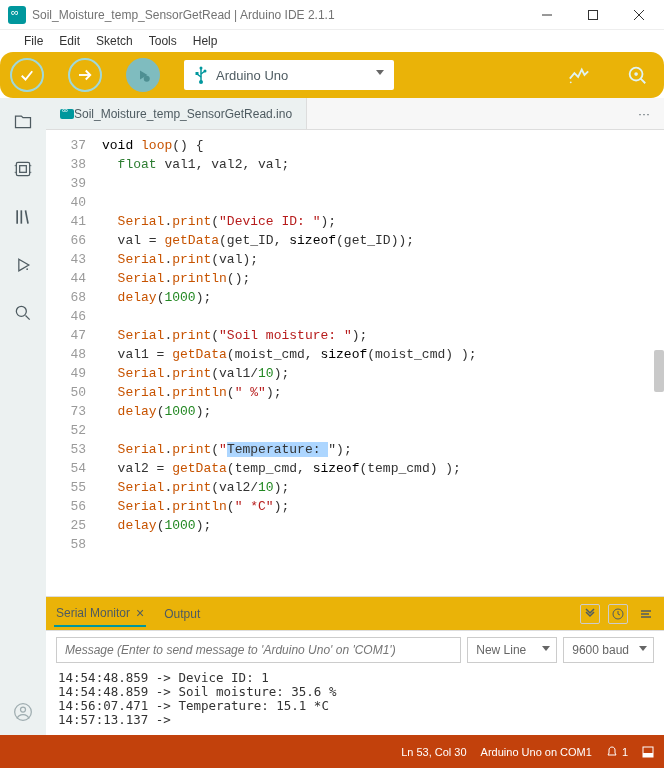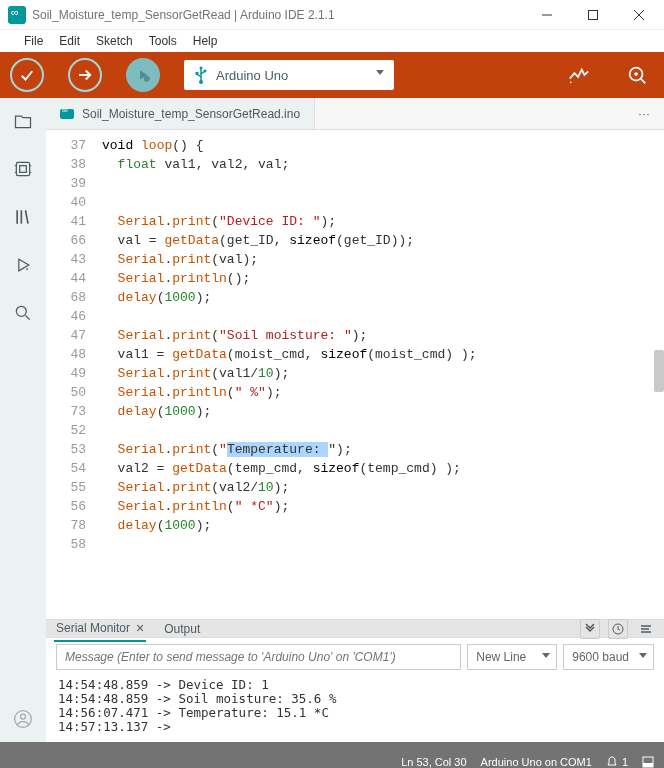--- a/index.html
+++ b/index.html
@@ -6,66 +6,66 @@
   body { font-family: "Segoe UI", Arial, sans-serif; font-size: 12px; background: #fff; width: 664px; height: 768px; overflow: hidden; display: flex; flex-direction: column; }
   .titlebar { height: 30px; display: flex; align-items: center; padding: 0 2px; background: #fff; border-bottom: 1px solid #eee; }
   .titlebar .logo { width: 18px; height: 18px; background: #00979d; border-radius: 3px; margin: 0 6px; position: relative; }
   .titlebar .logo::before { content: "∞"; color: #fff; font-size: 11px; position: absolute; left: 3px; top: 0px; }
   .titlebar .title { flex: 1; font-size: 12px; color: #737373; }
   .titlebar .winbtns { display: flex; }
   .titlebar .winbtn { width: 46px; height: 30px; display: flex; align-items: center; justify-content: center; color: #333; font-size: 10px; }
   .titlebar .winbtn svg { width: 10px; height: 10px; }
   .menubar { height: 22px; display: flex; align-items: center; padding: 0 16px; gap: 0; background: #fff; }
   .menubar .mitem { padding: 2px 8px; font-size: 12px; color: #333; }
-  .toolbar { height: 46px; background: #c2410c; display: flex; align-items: center; padding: 0 10px; gap: 24px; }
+  .toolbar { height: 46px; background: #eab308; display: flex; align-items: center; padding: 0 10px; gap: 24px; border-radius: 13px; }
   .tbtn { width: 34px; height: 34px; border-radius: 50%; border: 2px solid #9fd8da; display: flex; align-items: center; justify-content: center; color: #fff; }
   .tbtn.solid { background: #7fbcbf; border: none; }
   .tbtn svg { width: 18px; height: 18px; }
   .board-selector { height: 30px; background: #fff; border-radius: 2px; display: flex; align-items: center; padding: 0 30px 0 10px; min-width: 210px; gap: 8px; position: relative; }
   .board-selector .usb-icon { color: #00979d; }
   .board-selector .bname { font-size: 13px; color: #4e5b61; font-weight: 500; }
   .board-selector .chev { position: absolute; right: 10px; top: 10px; }
   .toolbar .spacer { flex: 1; }
   .toolbar .ricon { color: #e0f3f3; padding: 0 6px; }
   .workarea { flex: 1; display: flex; min-height: 0; }
   .sidebar { width: 46px; background: #ecf1f1; display: flex; flex-direction: column; align-items: center; padding-top: 12px; gap: 26px; }
   .sidebar .sbtn { color: #4e5b61; width: 22px; height: 22px; display: flex; align-items: center; justify-content: center; }
   .sidebar .sbtn svg { width: 20px; height: 20px; }
   .sidebar .bottom { margin-top: auto; margin-bottom: 12px; }
   .main { flex: 1; display: flex; flex-direction: column; min-width: 0; }
   .tabrow { height: 32px; display: flex; align-items: stretch; background: #f7f7f7; border-bottom: 1px solid #ddd; }
-  .tabrow .tab { display: flex; align-items: center; padding: 0 14px; gap: 8px; background: #ecf1f1; border-right: 1px solid #ddd; font-size: 12px; color: #4e5b61; }
+  .tabrow .tab { display: flex; align-items: center; padding: 0 14px; background: #ecf1f1; border-right: 1px solid #ddd; font-size: 12px; color: #4e5b61; }
   .tabrow .tablogo { width: 14px; height: 10px; background: #00979d; border-radius: 2px; position: relative; }
   .tabrow .tablogo::before { content:"∞"; color:#fff; font-size:8px; position:absolute; left:2px; top:-3px;}
   .tabrow .more { margin-left: auto; padding: 0 14px; display:flex; align-items:center; color:#4e5b61;}
   .editor { flex: 1; display: flex; font-family: Consolas, "Courier New", monospace; font-size: 13px; line-height: 19px; overflow: hidden; position: relative; background:#fff;}
   .gutter { width: 48px; text-align: right; color: #9a9a9a; padding: 6px 8px 6px 0; user-select: none; }
   .gline { height: 19px; }
   .code { flex: 1; padding: 6px 0; color: #333; white-space: pre; }
   .cline { height: 19px; border-left: 2px solid transparent; padding-left: 6px;}
   .kw { color: #000000; }
   .ty { color: #2e7d32; }
   .fn { color: #c75300; }
   .str { color: #b71c1c; }
   .num { color: #228822; }
   .sel { background: #add6ff; }
   .scroll-thumb { position:absolute; right:0; top:220px; width:10px; height:42px; background:#c9c9c9; border-radius:2px;}
   .bottom-panel { background: #fff; border-top: 1px solid #ddd; display:flex; flex-direction:column; }
-  .bp-tabs { height: 18px; display:flex; align-items:center; background:#e5e5e5; border-bottom:1px solid #ddd; padding: 0 8px; gap: 16px;}
+  .bp-tabs { height: 34px; display:flex; align-items:center; background:#eab308; border-bottom:1px solid #ddd; padding: 0 8px; gap: 16px;}
   .bp-tabs .bptab { display:flex; align-items:center; gap:6px; font-size:12px; color:#4e5b61; padding:4px 2px;}
   .bp-tabs .bptab.active { border-bottom: 2px solid #00979d; }
   .bp-tabs .closex { font-size: 14px; color:#4e5b61;}
   .bp-tabs .ricons { margin-left:auto; display:flex; gap:8px; color:#4e5b61;}
   .bp-tabs .ricons .ri { width:20px; height:20px; display:flex; align-items:center; justify-content:center; border:1px solid #ccc; border-radius:2px; font-size:11px;}
   .sm-controls { display:flex; gap:6px; padding:6px 10px; align-items:center;justify-content:flex-end; }
   .sm-controls .msginput { flex:1; height:26px; border:1px solid #ccc; padding: 0 8px; font-size:12px; color:#888; font-style:italic; background:#fff;}
   .sm-controls .dd { height:26px; border:1px solid #ccc; background:#fff; padding:0 24px 0 8px; font-size:12px; color:#666; position:relative; display:flex; align-items:center; min-width:90px;}
   .sm-controls .dd .chev { position:absolute; right:6px; top:8px; }
   .sm-output { font-family: Consolas, monospace; font-size:12.5px; color:#333; padding: 2px 12px 8px; line-height: 14px; white-space: pre; }
-  .statusbar { height: 26px; background:#737373; color:#fff; display:flex; align-items:flex-end; font-size:11px; padding: 0 10px; gap:14px;}
+  .statusbar { height: 33px; background:#c2410c; color:#fff; display:flex; align-items:center; font-size:11px; padding: 0 10px; gap:14px;}
   .statusbar .sright { margin-left:auto; display:flex; align-items:center; gap:14px;}
   .statusbar .notif { display:flex; align-items:center; gap:4px;}
   svg { display:block; }
   .chev-down { width:0;height:0;border-left:4px solid transparent;border-right:4px solid transparent;border-top:5px solid #666;}
 </style>
 </head>
 <body>
 
 <div class="titlebar">
   <div class="logo"></div>
@@ -215,21 +215,21 @@
           <div class="gline">47</div>
           <div class="gline">48</div>
           <div class="gline">49</div>
           <div class="gline">50</div>
           <div class="gline">73</div>
           <div class="gline">52</div>
           <div class="gline">53</div>
           <div class="gline">54</div>
           <div class="gline">55</div>
           <div class="gline">56</div>
-          <div class="gline">78</div>
+          <div class="gline">25</div>
           <div class="gline">58</div>
         </div>
       <div class="code" id="code"><div class="cline"><span class="kw">void</span> <span class="fn">loop</span>() {</div><div class="cline">  <span class="ty">float</span> val1, val2, val;</div><div class="cline">&nbsp;</div><div class="cline">&nbsp;</div><div class="cline">  <span class="fn">Serial</span>.<span class="fn">print</span>(<span class="str">"Device ID: "</span>);</div><div class="cline">  val = <span class="fn">getData</span>(get_ID, <span class="kw">sizeof</span>(get_ID));</div><div class="cline">  <span class="fn">Serial</span>.<span class="fn">print</span>(val);</div><div class="cline">  <span class="fn">Serial</span>.<span class="fn">println</span>();</div><div class="cline">  <span class="fn">delay</span>(<span class="num">1000</span>);</div><div class="cline">&nbsp;</div><div class="cline">  <span class="fn">Serial</span>.<span class="fn">print</span>(<span class="str">"Soil moisture: "</span>);</div><div class="cline">  val1 = <span class="fn">getData</span>(moist_cmd, <span class="kw">sizeof</span>(moist_cmd) );</div><div class="cline">  <span class="fn">Serial</span>.<span class="fn">print</span>(val1/<span class="num">10</span>);</div><div class="cline">  <span class="fn">Serial</span>.<span class="fn">println</span>(<span class="str">" %"</span>);</div><div class="cline">  <span class="fn">delay</span>(<span class="num">1000</span>);</div><div class="cline">&nbsp;</div><div class="cline">  <span class="fn">Serial</span>.<span class="fn">print</span>(<span class="str">"</span><span class="sel">Temperature: </span>");</div><div class="cline">  val2 = <span class="fn">getData</span>(temp_cmd, <span class="kw">sizeof</span>(temp_cmd) );</div><div class="cline">  <span class="fn">Serial</span>.<span class="fn">print</span>(val2/<span class="num">10</span>);</div><div class="cline">  <span class="fn">Serial</span>.<span class="fn">println</span>(<span class="str">" *C"</span>);</div><div class="cline">  <span class="fn">delay</span>(<span class="num">1000</span>);</div><div class="cline">&nbsp;</div></div>
       <div class="scroll-thumb"></div>
     </div>
 
     <div class="bottom-panel">
       <div class="bp-tabs">
         <div class="bptab active">
           <span>Serial Monitor</span>

